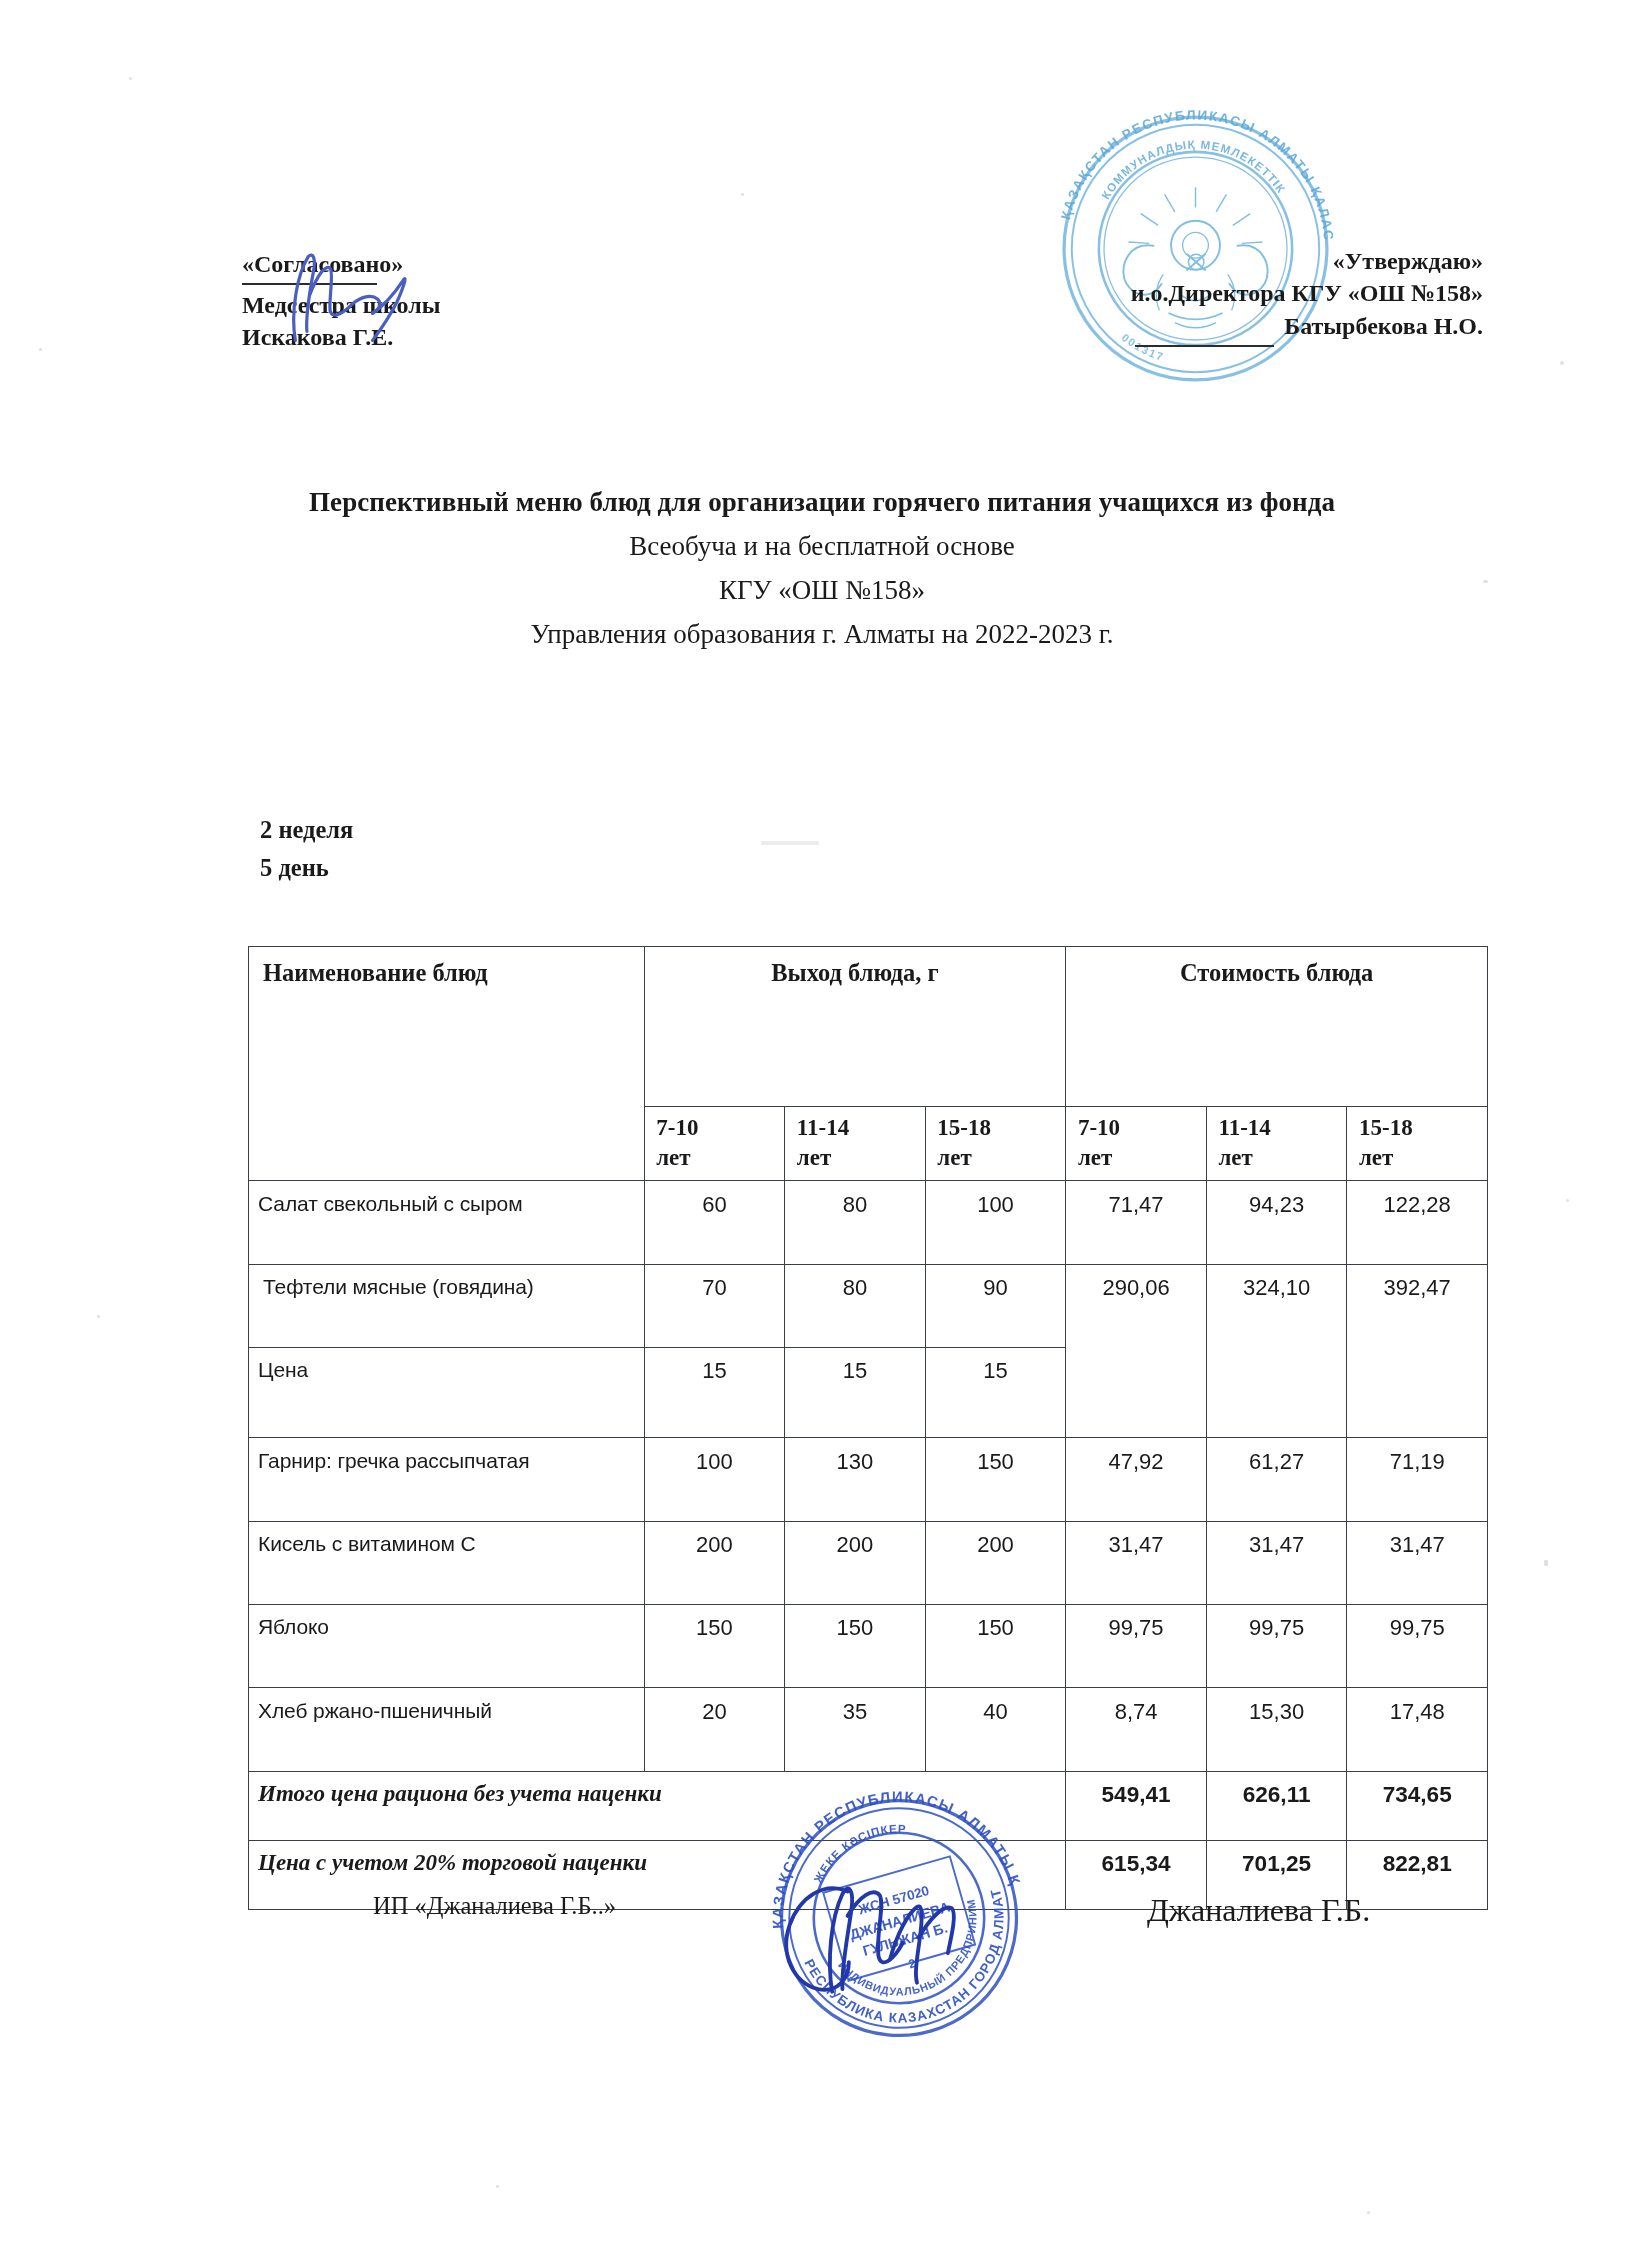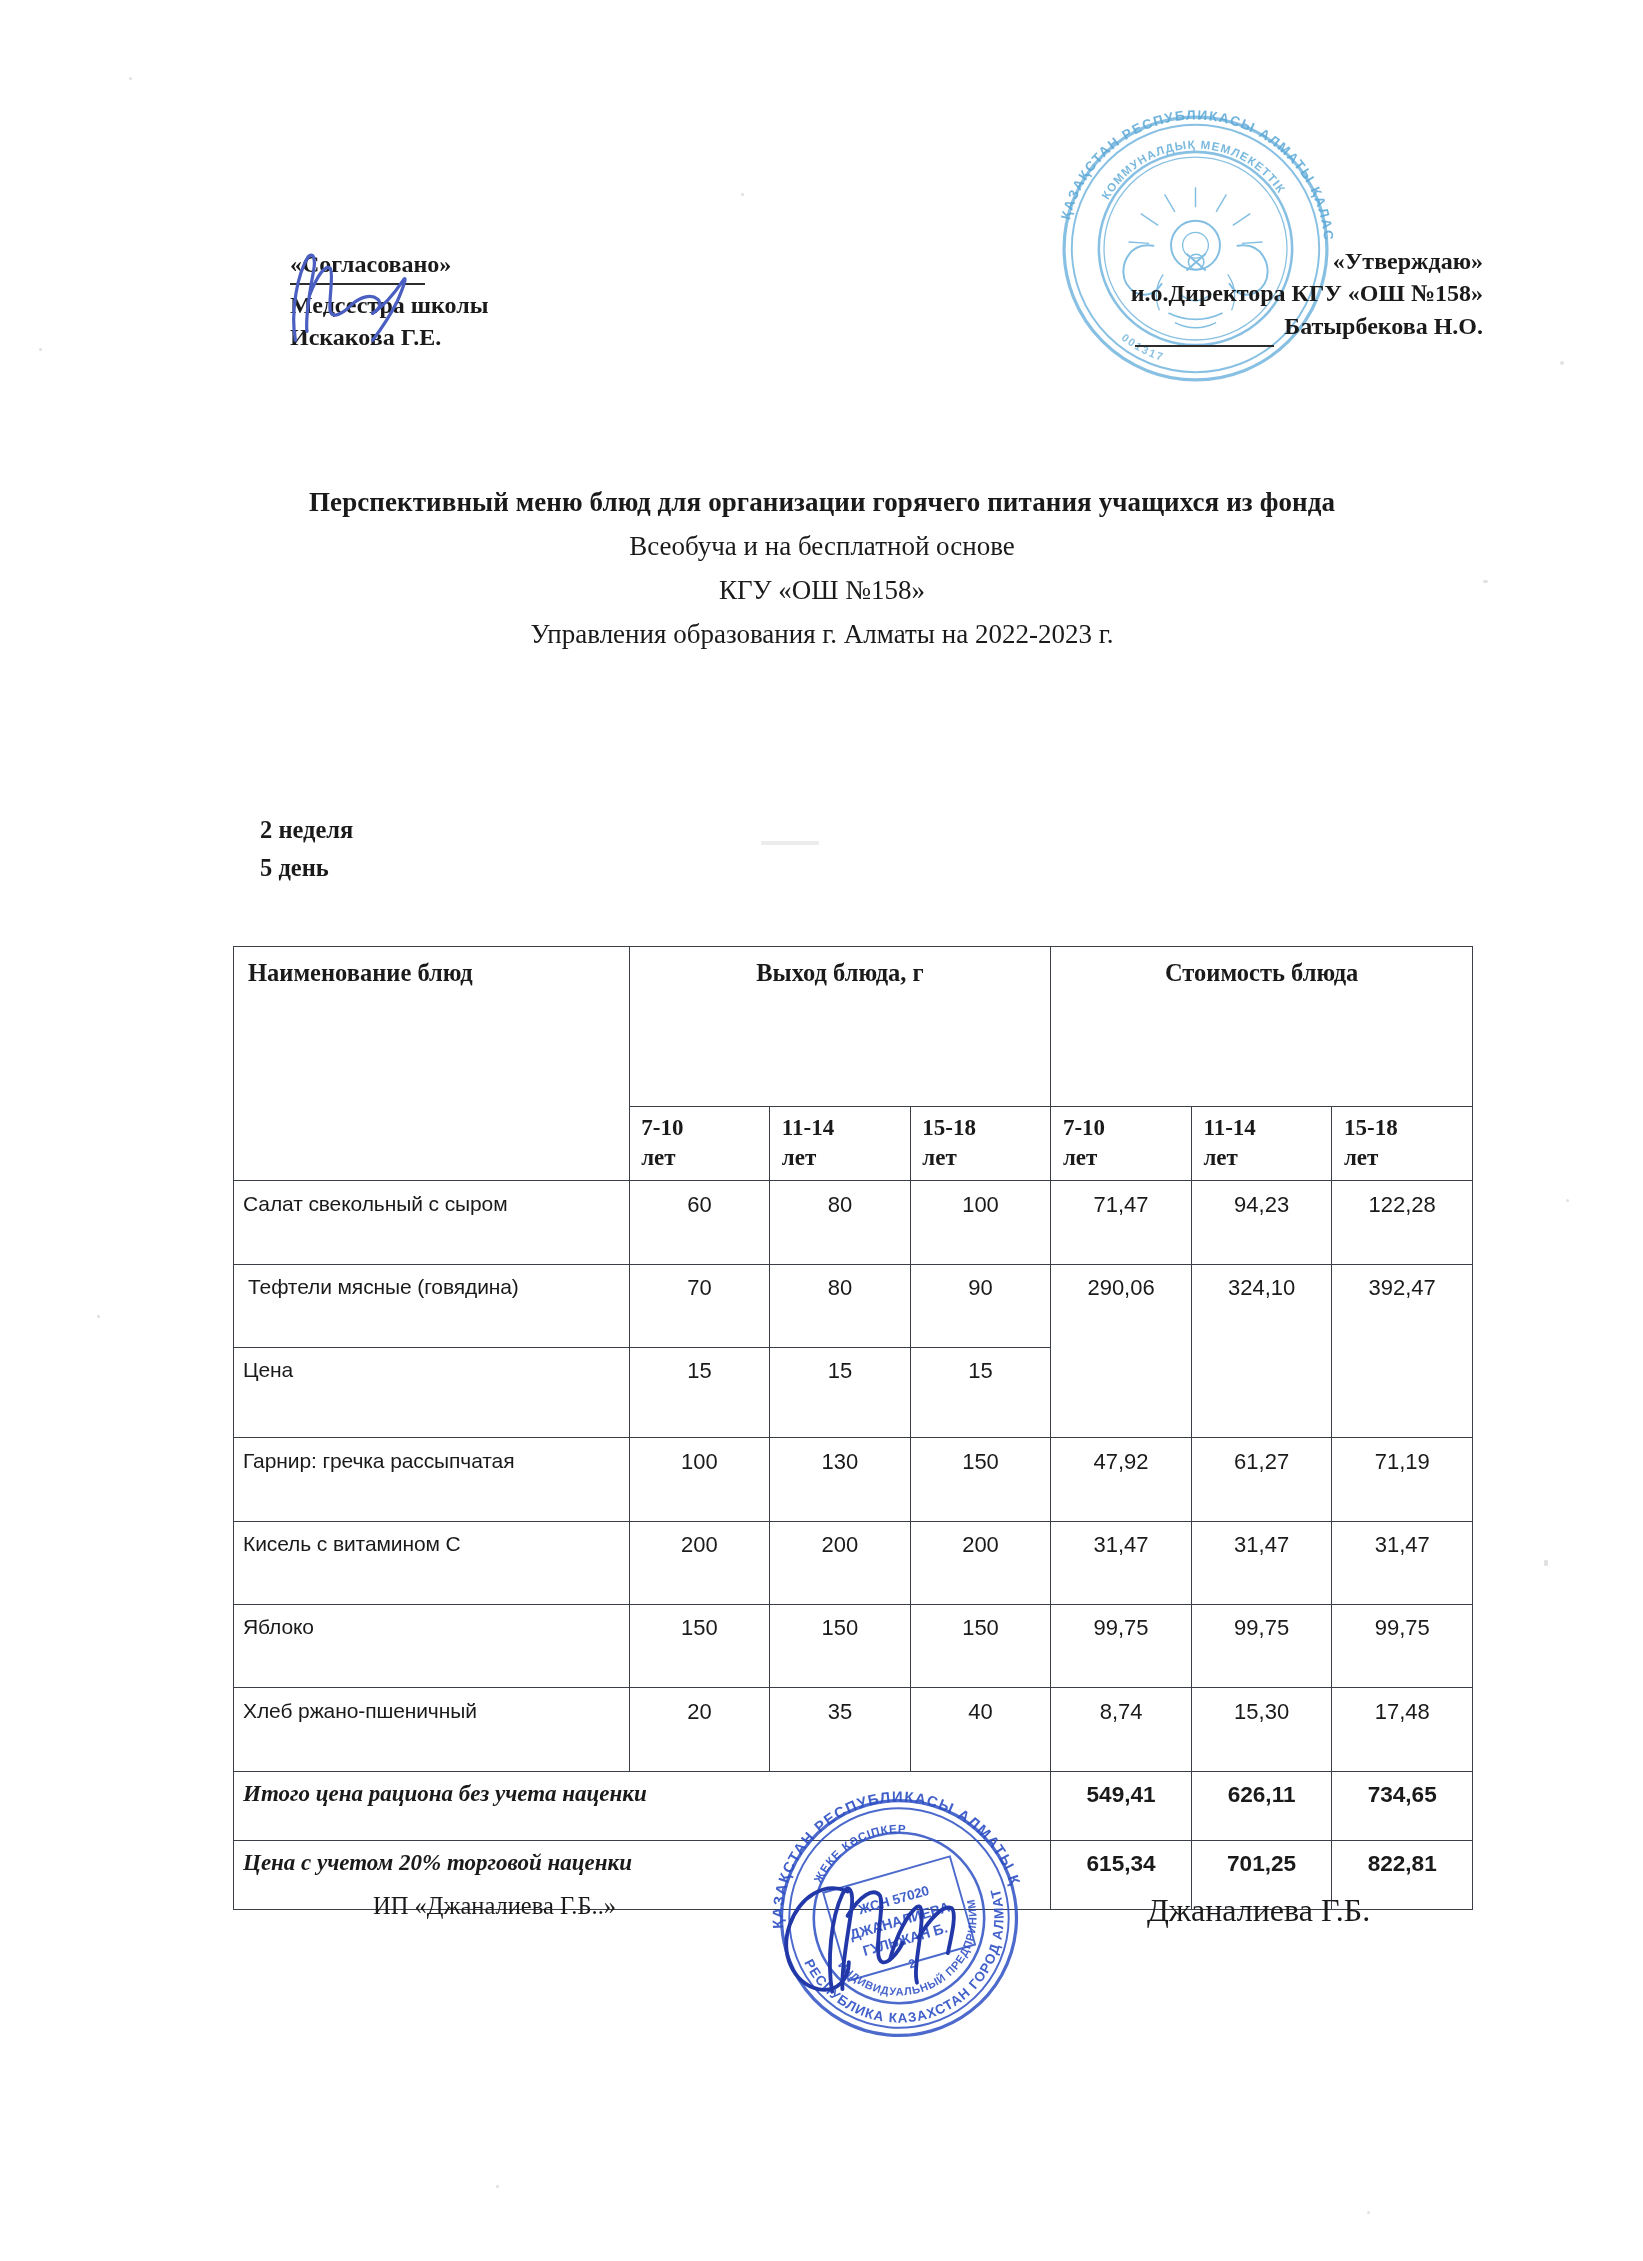--- a/index.html
+++ b/index.html
@@ -9,21 +9,21 @@
     font-family:"Liberation Serif", serif;
     color:#1a1a1a;
     position:relative;
     overflow:hidden;
   }
 
   
   .speck { position:absolute; background:#c9c9c9; border-radius:50%; opacity:.55; }
 
   
-  .hdr-left  { position:absolute; left:242px;  top:248px; width:400px;margin-left:48px; }
+  .hdr-left  { position:absolute; left:242px;  top:248px; width:400px; }
   .hdr-right { position:absolute; left:1070px; top:245px; width:413px; text-align:right; }
 
   .hdr-line { font-size:24px; font-weight:bold; line-height:1.35; white-space:nowrap; }
   .hdr-rule { height:1.9px; background:#2c2c2c; margin:2.6px 0 3.9px 0; }
   .hdr-left .hdr-rule  { width:135px; }
   .hdr-right .hdr-rule { width:139px; margin-left:auto; margin-right:209px; }
 
   
   .sig { position:absolute; pointer-events:none; }
 
@@ -32,21 +32,21 @@
   .title-l1 { font-size:27px; font-weight:bold; letter-spacing:0.1px; }
   .title-l2, .title-l3, .title-l4, .title-l5 {
      font-size:27px; font-weight:normal; margin-top:13px;
   }
 
   
   .weekday { position:absolute; left:260px; top:811px; font-size:24.5px; font-weight:bold; line-height:1.55; }
 
   
   .menu-table {
-    position:absolute; left:233px; top:946px;
+    position:absolute; left:248px; top:946px;
     width:1240px;
     border-collapse:collapse;
     table-layout:fixed;
   }
   .menu-table td, .menu-table th {
     border:1.3px solid #3a3f47;
     padding:0 9px;
     vertical-align:top;
     font-size:22px;
   }

